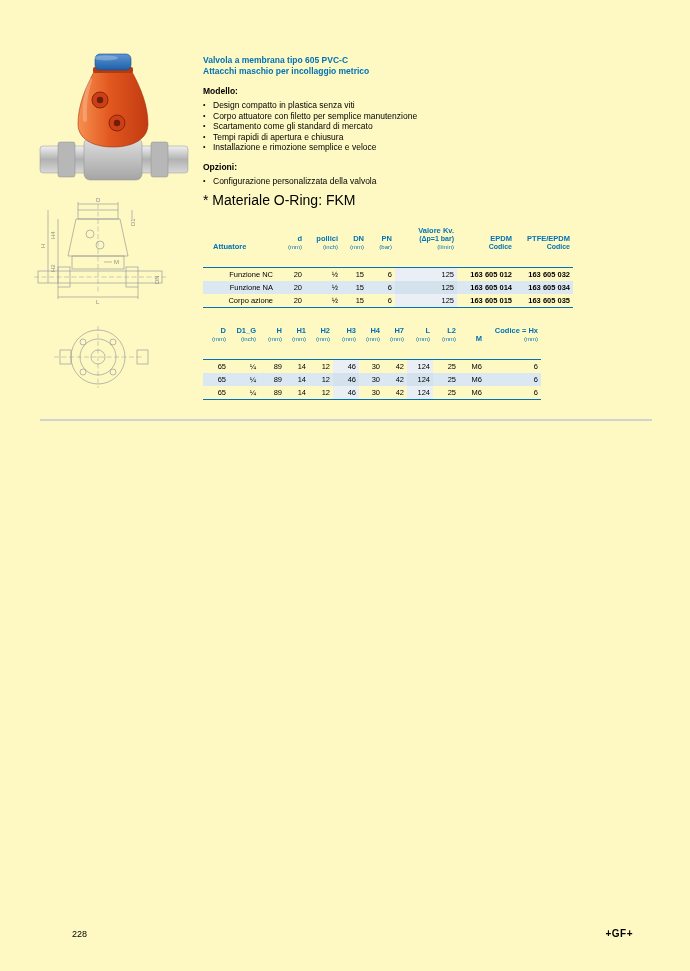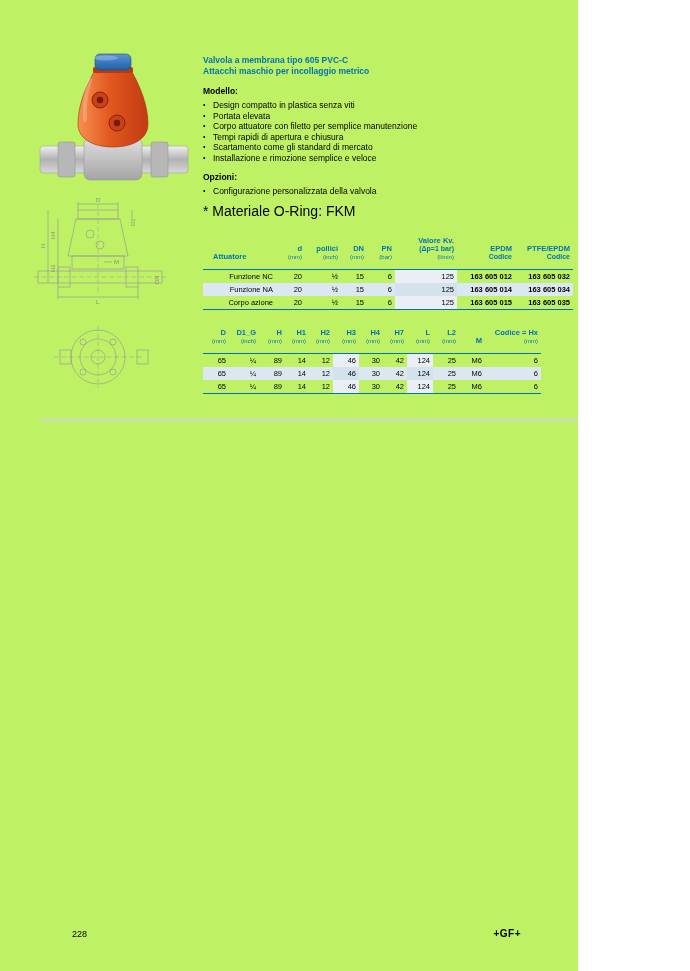--- a/index.html
+++ b/index.html
@@ -1,36 +1,36 @@
 <!DOCTYPE html>
 <html><head>
 <meta charset="utf-8">
 <style>
   html,body { margin:0; padding:0; background:#ffffff; }
   .page {
-    position:relative; width:578px; height:971px; background:#bef264;
+    position:relative; width:690px; height:971px; background:#fef9c3;
     font-family:"Liberation Sans", sans-serif; color:#000; overflow:hidden;
   }
   
   .photo { position:absolute; left:38px; top:46px; width:152px; height:142px; }
   .tech  { position:absolute; left:32px; top:194px; width:164px; height:214px; }
   .tech text { font:6px "Liberation Sans", sans-serif; fill:#8a8a8a; }
   
   .content { position:absolute; left:203px; top:55px; width:440px; }
   .title { color:#0072B5; font-weight:bold; font-size:8.5px; line-height:11px; }
   .sec-label { font-weight:bold; font-size:8.5px; margin-top:9px; line-height:11px; }
   .bullets { margin-top:3px; }
   .bullet { display:flex; font-size:8.5px; line-height:10.5px; }
   .bullet .dot { width:10px; font-size:7px; line-height:10.5px; }
   .footnote { font-size:14px; line-height:10.5px; margin-top:9px; }
   
   table { border-collapse:collapse; table-layout:fixed; }
   .t1 { width:370px; margin-top:20px; }
   .t2 { width:338px; margin-top:18px; }
-  th { vertical-align:bottom; padding:0 3px 8px 0; border-bottom:1.5px solid #0072B5; }
+  th { vertical-align:bottom; padding:0 3px 16px 0; border-bottom:1.5px solid #0072B5; }
   th.left { padding-left:10px; }
   .hl  { color:#0072B5; font-weight:bold; font-size:7.5px; line-height:9px; text-align:right; }
   .hl2 { color:#0072B5; font-weight:bold; font-size:7px;  line-height:8px; text-align:right; }
   .hu  { color:#0072B5; font-weight:normal; font-size:6px; line-height:8px; text-align:right; }
   th.left .hl, th.left .hl2, th.left .hu { text-align:left; }
   td { font-size:7.5px; height:13px; text-align:right; padding:0 3px 0 0; }
   td.left { text-align:right; padding-left:10px; padding-right:0; }
   tr.shaded td { background:#dce8f1; }
   td.tint { background:#e9eff5; }
   tr.shaded td.tint { background:#d4e2ee; }
@@ -136,33 +136,29 @@
     <div class="title">Attacchi maschio per incollaggio metrico</div>
 
     <div class="sec-label">Modello:</div>
     <div class="bullets">
       <div class="bullet">
           <span class="dot">•</span>
           <span>Design compatto in plastica senza viti</span>
         </div>
       <div class="bullet">
           <span class="dot">•</span>
-          <span>Portata elevata</span>
-        </div>
-      <div class="bullet">
-          <span class="dot">•</span>
           <span>Corpo attuatore con filetto per semplice manutenzione</span>
         </div>
       <div class="bullet">
           <span class="dot">•</span>
+          <span>Scartamento come gli standard di mercato</span>
+        </div>
+      <div class="bullet">
+          <span class="dot">•</span>
           <span>Tempi rapidi di apertura e chiusura</span>
-        </div>
-      <div class="bullet">
-          <span class="dot">•</span>
-          <span>Scartamento come gli standard di mercato</span>
         </div>
       <div class="bullet">
           <span class="dot">•</span>
           <span>Installazione e rimozione semplice e veloce</span>
         </div>
     </div>
 
     <div class="sec-label">Opzioni:</div>
     <div class="bullets">
       <div class="bullet">

